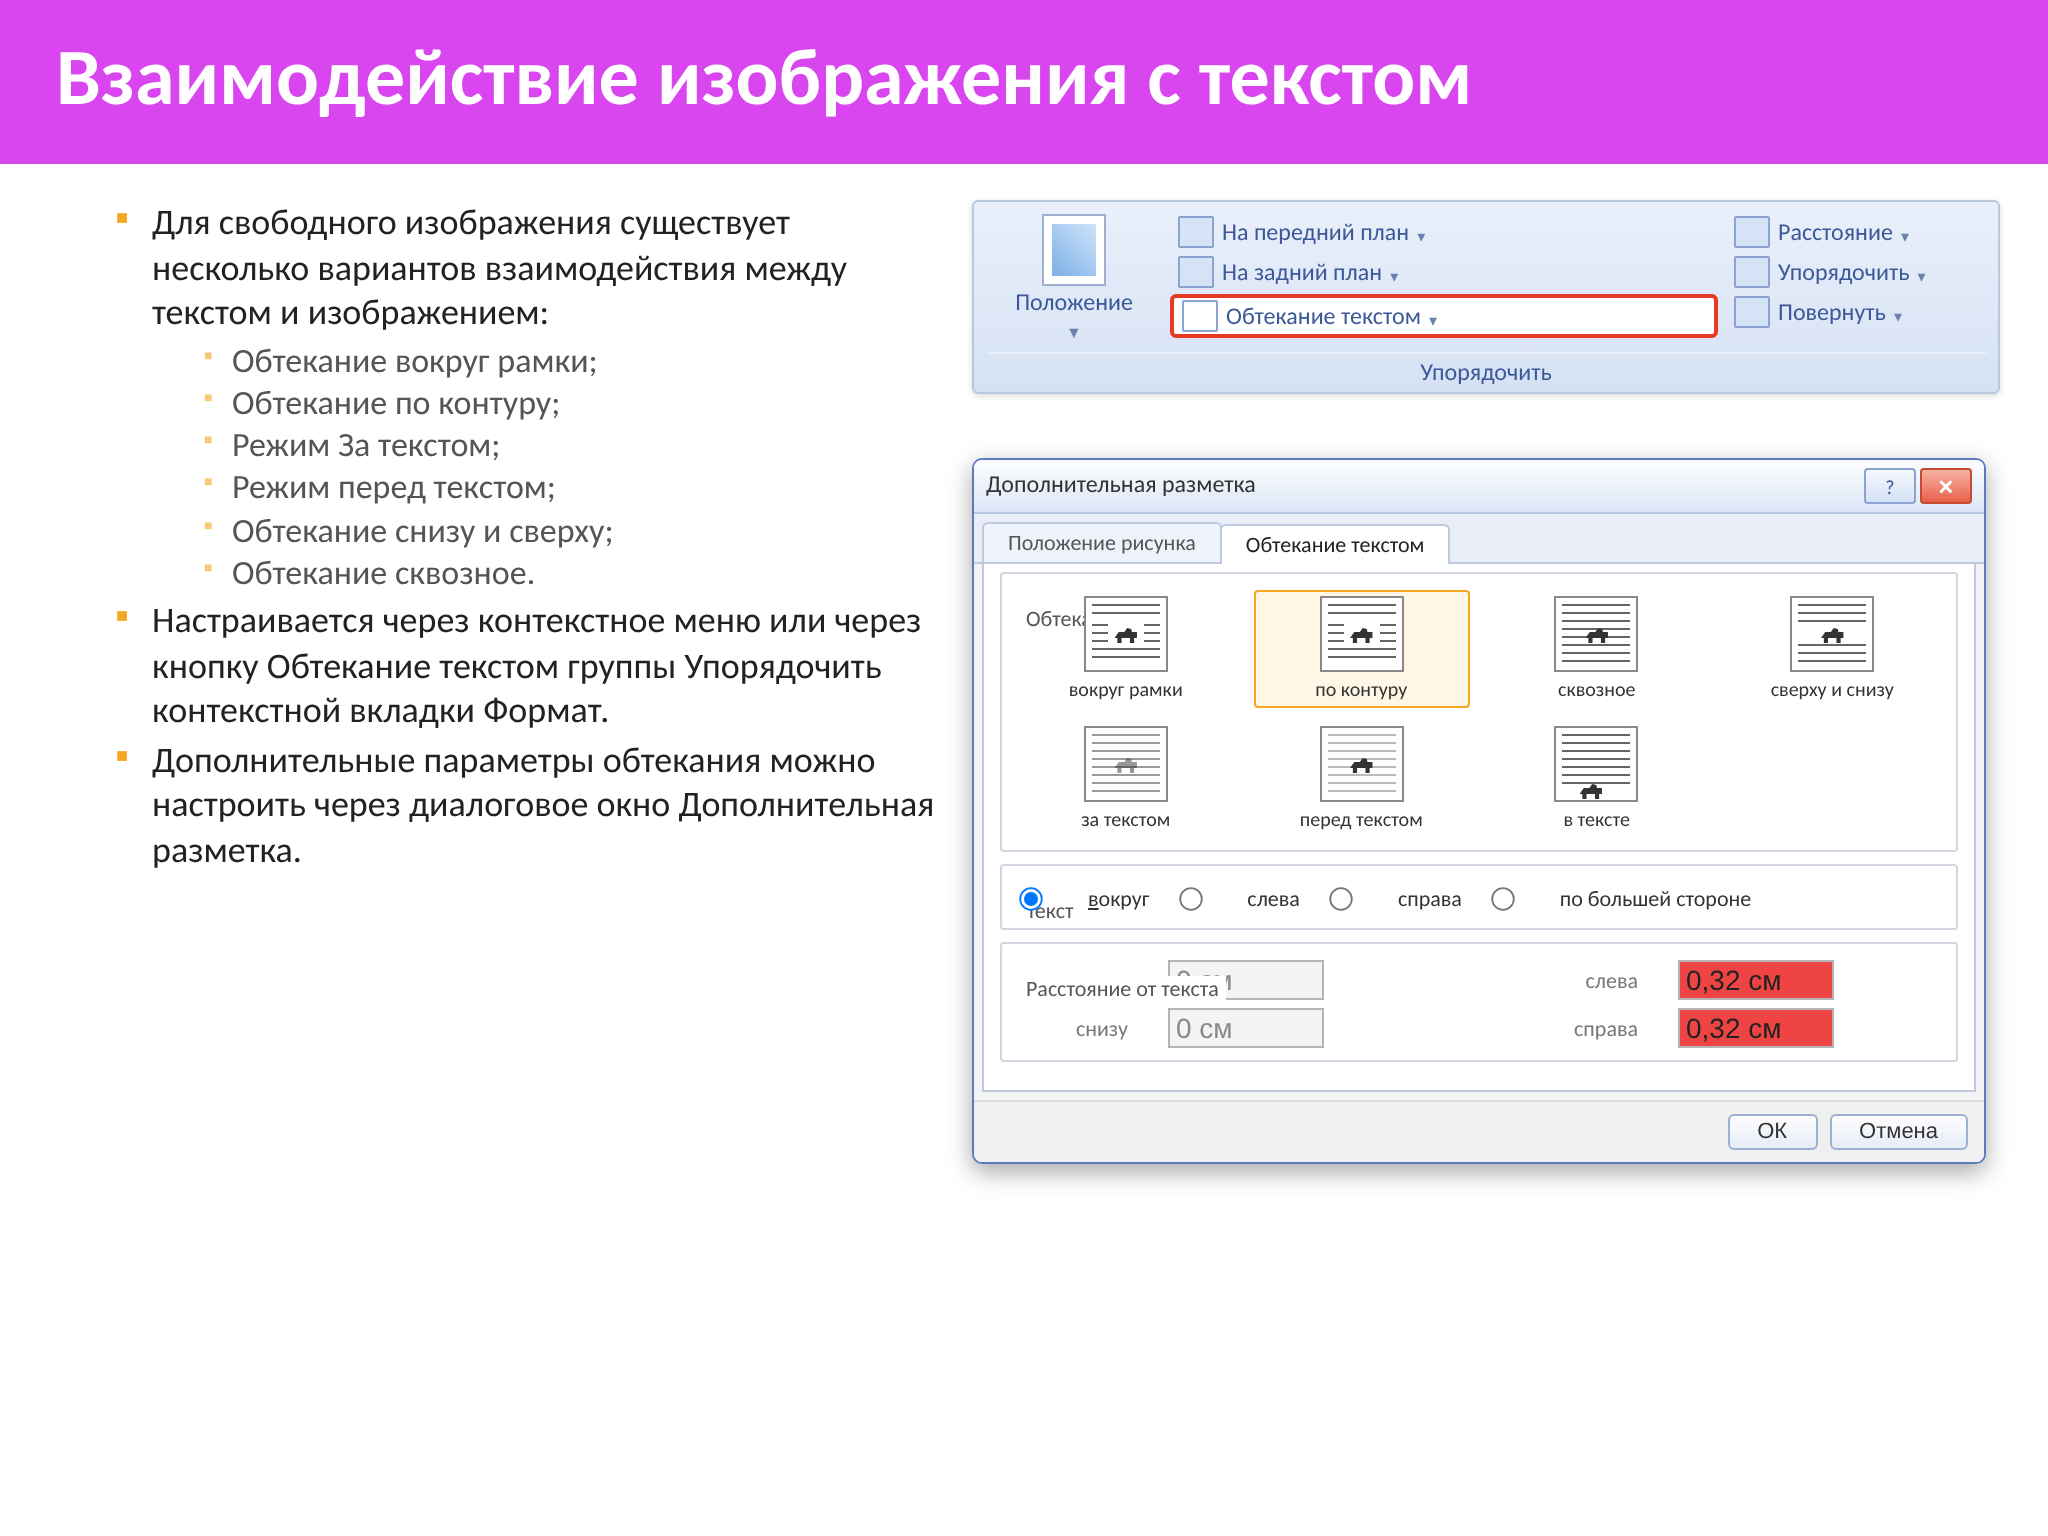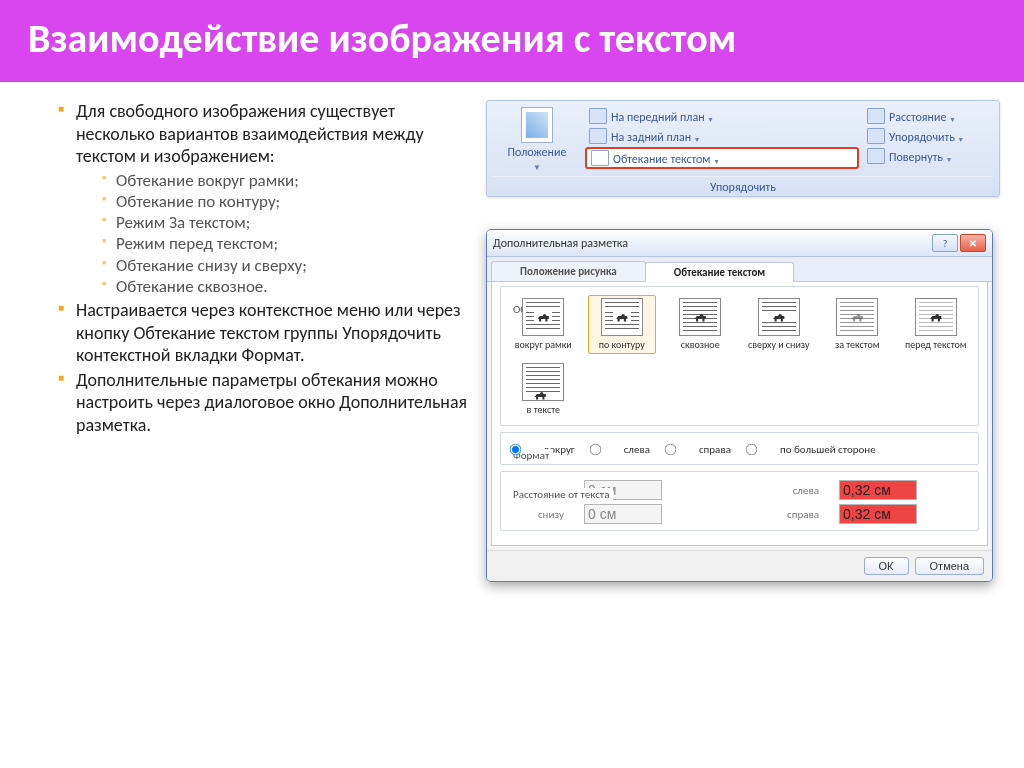--- a/index.html
+++ b/index.html
@@ -194,29 +194,28 @@
     border-color:#c64a32;
   }
   .dlg-tabs {
     display:flex;
     background:#e8edf7;
     border-bottom:1px solid #bcc9de;
     padding: 4px 4px 0 4px;
     gap:0;
   }
   .dlg-tab {
-    padding: 3px 28px;
+    padding: 3px 12px;
     font-size: 11px;
     border:1px solid #bcc9de;
     border-bottom:none;
     background:#eef2fa;
     border-radius: 3px 3px 0 0;
     margin-right:-1px;
     color:#555;
-    font-weight:bold;
   }
   .dlg-tab.active {
     background:#fff;
     position: relative; top:1px;
     color:#222;
   }
   .dlg-body {
     background:#fff;
     margin:0 4px 4px 4px;
     border:1px solid #bcc9de;
@@ -234,21 +233,21 @@
     position:absolute;
     top:-7px; left:8px;
     background:#fff;
     padding:0 4px;
     font-size:11px;
     color:#555;
     margin-top:23px;
   }
   .wrap-grid {
     display:grid;
-    grid-template-columns: repeat(6, 1fr);
+    grid-template-columns: repeat(4, 1fr);
     gap: 6px 10px;
   }
   .wrap-option {
     text-align:center;
     font-size:10px;
     padding:2px;
     border:1px solid transparent;
     border-radius:2px;
     cursor: pointer;
   }
@@ -471,21 +470,21 @@
               <div class="wrap-icon wi-inline">
                   <div class="lines-top"></div>
                   <div class="dog"></div>
                 </div>
               <span>в тексте</span>
             </div>
           </div>
         </div>
 
         <div class="groupbox">
-          <span class="legend">Формат</span>
+          <span class="legend">Текст</span>
           <div class="radio-row">
             <label>
                 <input type="radio" name="wt" checked="" style="">
                 <span><span class="underline-letter">в</span><span>округ</span></span>
               </label>
             <label>
                 <input type="radio" name="wt" style="">
                 <span>слева</span>
               </label>
             <label>

